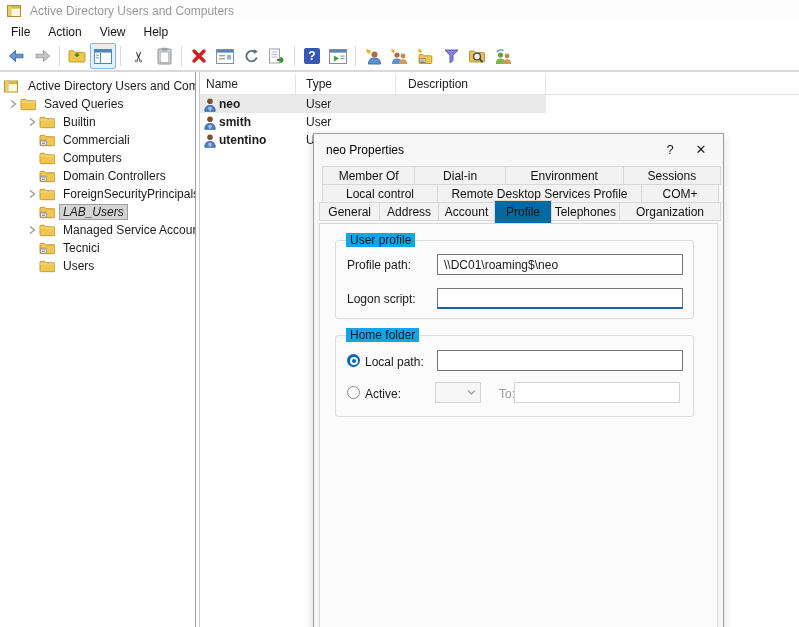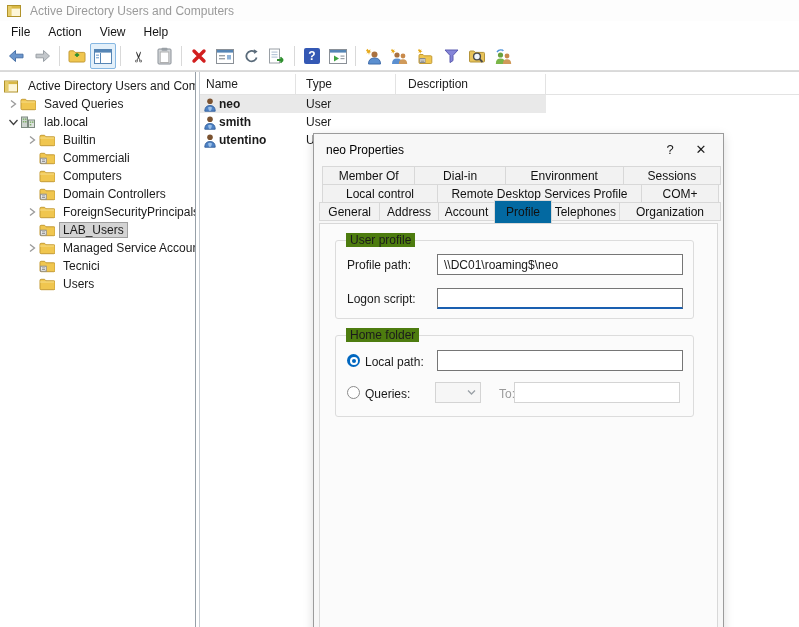--- a/index.html
+++ b/index.html
@@ -60,21 +60,21 @@
   .tabstrip{position:absolute;left:5px;top:32px;width:401px;}
   .tabrow{display:flex;height:19px;margin-bottom:-1px;}
   .tabrow.inset{padding-left:3px;}
   .tab{box-sizing:border-box;height:19px;background:#f2f2f2;border:1px solid #d8d8d8;margin-right:-1px;
     display:flex;align-items:center;justify-content:center;white-space:nowrap;overflow:hidden;color:#111;}
   .tab.active{position:relative;top:-2px;height:23px;background:#0369a1;border-bottom:none;z-index:3;}
 
   .tabpage{position:absolute;left:5px;top:89px;width:399px;height:431px;background:#fbfbfb;
     border:1px solid #d8d8d8;box-sizing:border-box;}
   .group{position:absolute;border:1px solid #dcdcdc;border-radius:3px;}
-  .group-label{position:absolute;top:-8px;left:10px;background:#4d7c0f;padding:0 4px;}
+  .group-label{position:absolute;top:-8px;left:10px;background:#0ea5e9;padding:0 4px;}
   .g1{left:15px;top:16px;width:357px;height:77px;}
   .g2{left:15px;top:111px;width:357px;height:80px;}
   .flabel{position:absolute;color:#1a1a1a;}
   .field{position:absolute;box-sizing:border-box;height:21px;border:1px solid #767676;background:#fff;
     font-family:inherit;font-size:12px;padding:0 6px;color:#1a1a1a;}
   .field.focused{border-bottom:2px solid #1a5fb0;}
   .field.disabled{border:1px solid #d4d4d4;background:#fff;}
   .radio{position:absolute;width:13px;height:13px;border-radius:50%;box-sizing:border-box;}
   .radio.on{background:#0067c0;}
   .radio.on .r-in{position:absolute;left:2.5px;top:2.5px;width:8px;height:8px;background:#fff;border-radius:50%;}
@@ -257,41 +257,20 @@
               </svg>
             </span>
             <span class="tree-ico">
               <svg width="16" height="14" viewBox="0 0 16 14">
                 <path d="M1 3.4q0-1.1 1.1-1.1h3.5l1.4 1.5h7.9q1.1 0 1.1 1.1v6.7q0 1.1-1.1 1.1H2.1Q1 12.7 1 11.6Z" fill="#f0c64f" stroke="#c49b35"></path>
                 <path d="M1 5h14" stroke="#f7dd8a"></path>
               </svg>
             </span>
             <span class="tree-label">Saved Queries</span>
           </div>
-          <div class="tree-row" style="padding-left: 6px;">
-            <span class="chev">
-              <svg width="12" height="14" viewBox="0 0 12 14">
-                <polyline points="2.5,5 6.5,9.5 10.5,5" stroke="#404040" stroke-width="1.3" fill="none"></polyline>
-              </svg>
-            </span>
-            <span class="tree-ico">
-              <svg width="16" height="14" viewBox="0 0 16 14">
-                <rect x="1.5" y="2" width="6" height="10.5" fill="#cdd3cf" stroke="#7d8a80"></rect>
-                <rect x="2.8" y="3.4" width="1.5" height="1.5" fill="#7fae6a"></rect>
-                <rect x="5" y="3.4" width="1.5" height="1.5" fill="#7fae6a"></rect>
-                <rect x="2.8" y="6" width="1.5" height="1.5" fill="#7fae6a"></rect>
-                <rect x="5" y="6" width="1.5" height="1.5" fill="#7fae6a"></rect>
-                <rect x="8.5" y="5" width="6" height="7.5" fill="#dde2de" stroke="#7d8a80"></rect>
-                <rect x="9.8" y="6.4" width="1.5" height="1.5" fill="#7fae6a"></rect>
-                <rect x="12" y="6.4" width="1.5" height="1.5" fill="#7fae6a"></rect>
-                <rect x="9.8" y="9" width="1.5" height="1.5" fill="#7fae6a"></rect>
-              </svg>
-            </span>
-            <span class="tree-label">lab.local</span>
-          </div>
           <div class="tree-row" style="padding-left: 25px;">
             <span class="chev">
               <svg width="12" height="14" viewBox="0 0 12 14">
                 <polyline points="4,3.5 8.5,7 4,10.5" stroke="#9a9a9a" stroke-width="1.3" fill="none"></polyline>
               </svg>
             </span>
             <span class="tree-ico">
               <svg width="16" height="14" viewBox="0 0 16 14">
                 <path d="M1 3.4q0-1.1 1.1-1.1h3.5l1.4 1.5h7.9q1.1 0 1.1 1.1v6.7q0 1.1-1.1 1.1H2.1Q1 12.7 1 11.6Z" fill="#f0c64f" stroke="#c49b35"></path>
                 <path d="M1 5h14" stroke="#f7dd8a"></path>
@@ -340,21 +319,21 @@
               </svg>
             </span>
             <span class="tree-ico">
               <svg width="16" height="14" viewBox="0 0 16 14">
                 <path d="M1 3.4q0-1.1 1.1-1.1h3.5l1.4 1.5h7.9q1.1 0 1.1 1.1v6.7q0 1.1-1.1 1.1H2.1Q1 12.7 1 11.6Z" fill="#f0c64f" stroke="#c49b35"></path>
                 <path d="M1 5h14" stroke="#f7dd8a"></path>
               </svg>
             </span>
             <span class="tree-label">ForeignSecurityPrincipals</span>
           </div>
-          <div class="tree-row" style="padding-left: 25px;">
+          <div class="tree-row" style="padding-left: 25px; font-style: italic;">
             <span class="chev"></span>
             <span class="tree-ico">
               <svg width="16" height="14" viewBox="0 0 16 14">
                 <path d="M1 3.4q0-1.1 1.1-1.1h3.5l1.4 1.5h7.9q1.1 0 1.1 1.1v6.7q0 1.1-1.1 1.1H2.1Q1 12.7 1 11.6Z" fill="#f0c64f" stroke="#c49b35"></path>
                 <rect x="1.6" y="7.2" width="5.6" height="5" fill="#fff" stroke="#8a8a8a"></rect>
                 <line x1="2.8" y1="8.9" x2="6" y2="8.9" stroke="#8a8a8a"></line>
                 <line x1="2.8" y1="10.4" x2="6" y2="10.4" stroke="#8a8a8a"></line>
               </svg>
             </span>
             <span class="tree-label sel">LAB_Users</span>
@@ -488,21 +467,21 @@
         <span class="group-label">Home folder</span>
       </div>
       <span class="radio on" style="left:27px;top:130px;">
           <span class="r-in"></span>
           <span class="r-dot"></span>
         </span>
       <span class="flabel" style="left:45px;top:131px;">Local path:</span>
       <input class="field" style="left: 117px; top: 126px; width: 246px;" readonly="" value="">
 
       <span class="radio off" style="left:27px;top:162px;"></span>
-      <span class="flabel" style="left:45px;top:163px;">Queries:</span>
+      <span class="flabel" style="left:45px;top:163px;">Active:</span>
       <div class="combo">
         <svg width="9" height="7" viewBox="0 0 9 7">
             <polyline points="1,1.5 4.5,5 8,1.5" stroke="#9aa0a6" stroke-width="1.3" fill="none"></polyline>
           </svg>
       </div>
       <span class="flabel" style="left:179px;top:163px;color:#9a9a9a;">To:</span>
       <input class="field disabled" style="left: 194px; top: 158px; width: 166px;" readonly="" value="">
     </div>
   </div>
 </div>

